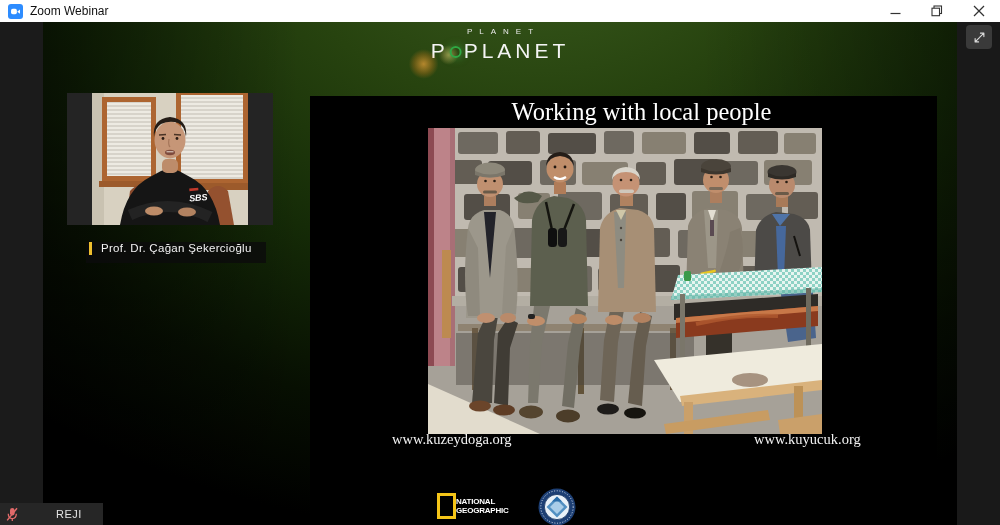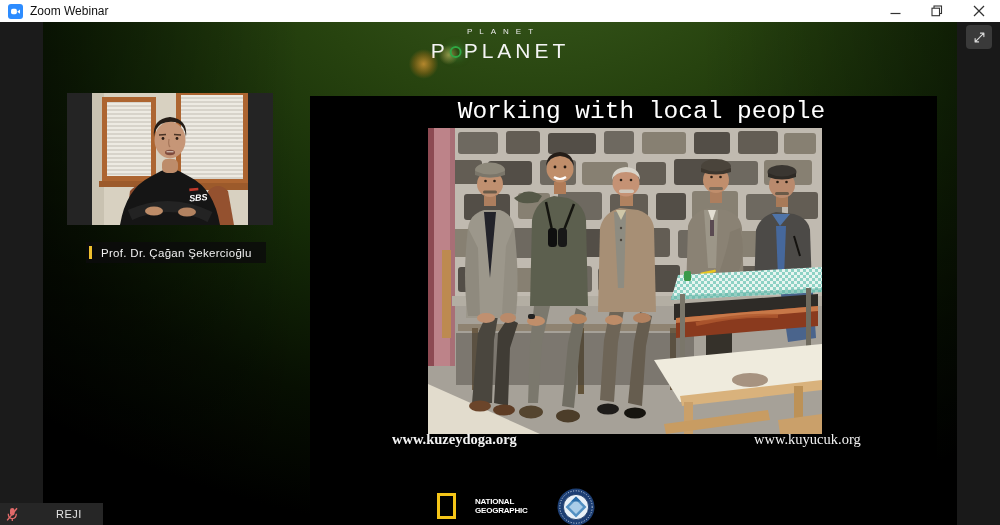--- a/index.html
+++ b/index.html
@@ -51,42 +51,42 @@
               background:radial-gradient(circle, rgba(255,170,60,.65) 0%, rgba(255,140,30,.25) 45%, rgba(0,0,0,0) 70%); }
   .pp-flare2 { position:absolute; left:8px; top:6px; width:20px; height:20px; border-radius:50%;
               background:radial-gradient(circle, rgba(255,210,120,.5) 0%, rgba(0,0,0,0) 70%); }
 
   
   .webcam-pane { position:absolute; left:24px; top:71px; width:206px; height:132px;
                  background:#242424; display:flex; justify-content:center; z-index:4; }
 
   
   .name-label { position:absolute; left:43px; top:220px; height:21px;
-                background:rgba(12,12,12,.85); display:flex; align-items:center;
+                background:rgba(12,12,12,.85); display:flex; align-items:flex-start;
                 padding:0 14px 0 0; z-index:6; }
   .name-bar { width:3px; height:13px; background:#eebf2e; margin:0 9px 0 3px; }
   .name-text { font-size:11.5px; color:#f1f1f1; letter-spacing:.3px; }
 
   
   .slide-pane { position:absolute; left:267px; top:74px; width:627px; height:429px;
                 background:#000; z-index:3; }
   .slide-title { position:absolute; left:0; top:2px; width:100%; text-align:center;
-                 padding-left:36px; font-family:Liberation Mono, monospace;
+                 padding-left:36px; font-family:Liberation Serif, serif;
                  font-size:24.5px; color:#fff; }
   .slide-photo { position:absolute; left:118px; top:32px; width:394px; height:306px; }
   .slide-url { position:absolute; top:335px; font-family:"Liberation Serif", serif;
                font-size:14.5px; color:#f3f3f3; }
-  .url-left  { left:82px;font-weight:bold; }
+  .url-left  { left:82px; }
   .url-right { left:444px; }
 
   
   .footer-logos { position:absolute; left:394px; top:471px; display:flex; align-items:flex-start; z-index:7; }
   .natgeo { display:flex; align-items:center; }
   .natgeo-frame { width:19px; height:26px; border:3px solid #f5c518; background:transparent; }
-  .natgeo-text { margin-left:19px; color:#fff; font-size:8px; font-weight:bold;
+  .natgeo-text { margin-left:0; color:#fff; font-size:8px; font-weight:bold;
                  line-height:9px; letter-spacing:-.2px; }
   .seal { margin-left:29px; margin-top:-5px; }
 </style>
 </head>
 <body>
 
 <div id="app">
 
   <div class="titlebar">
     <div class="app-icon">

